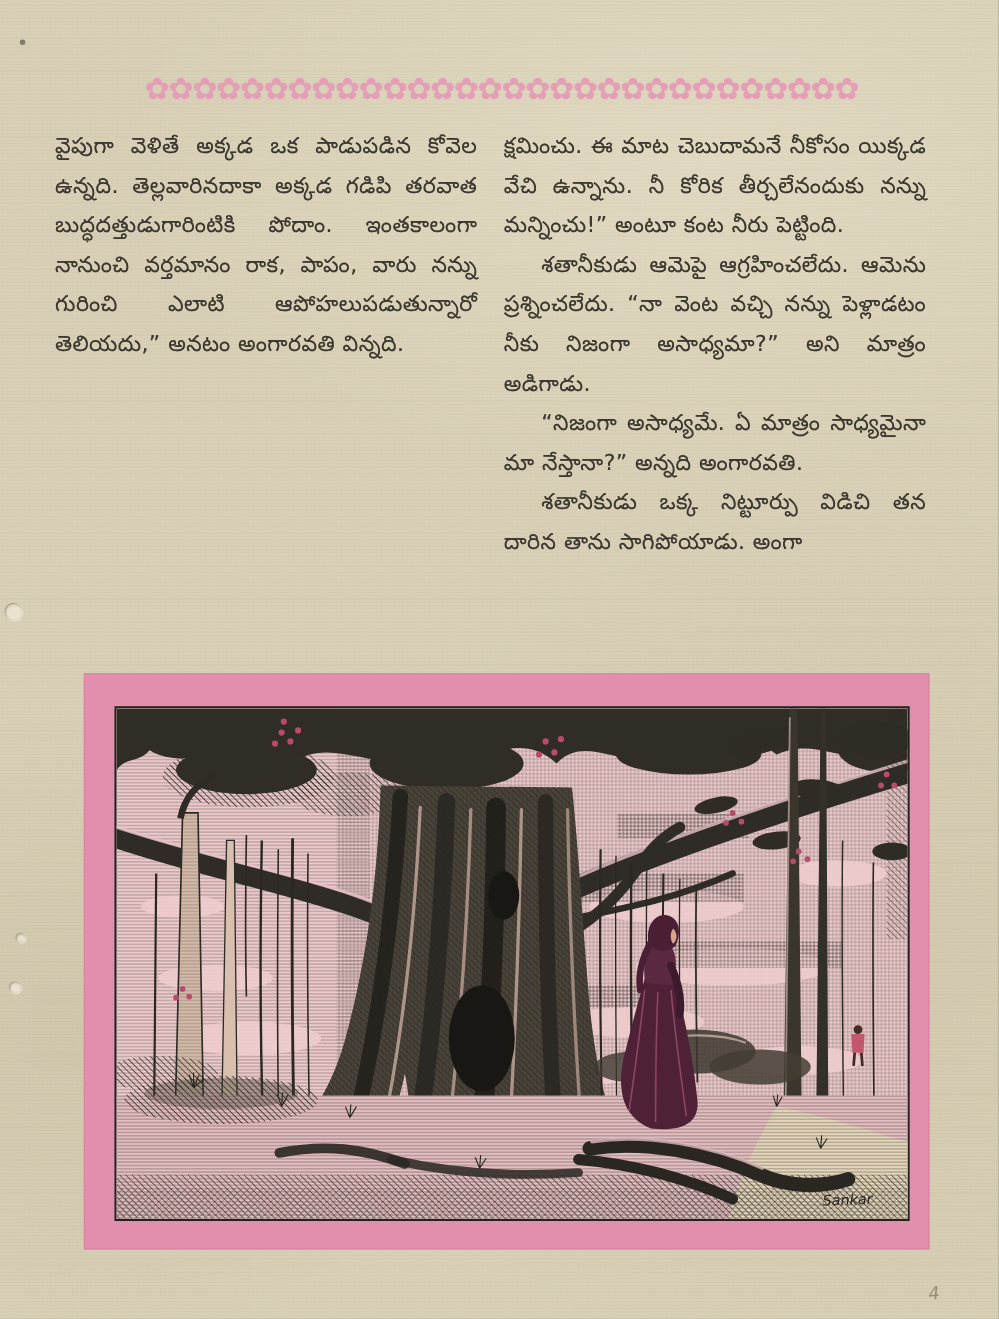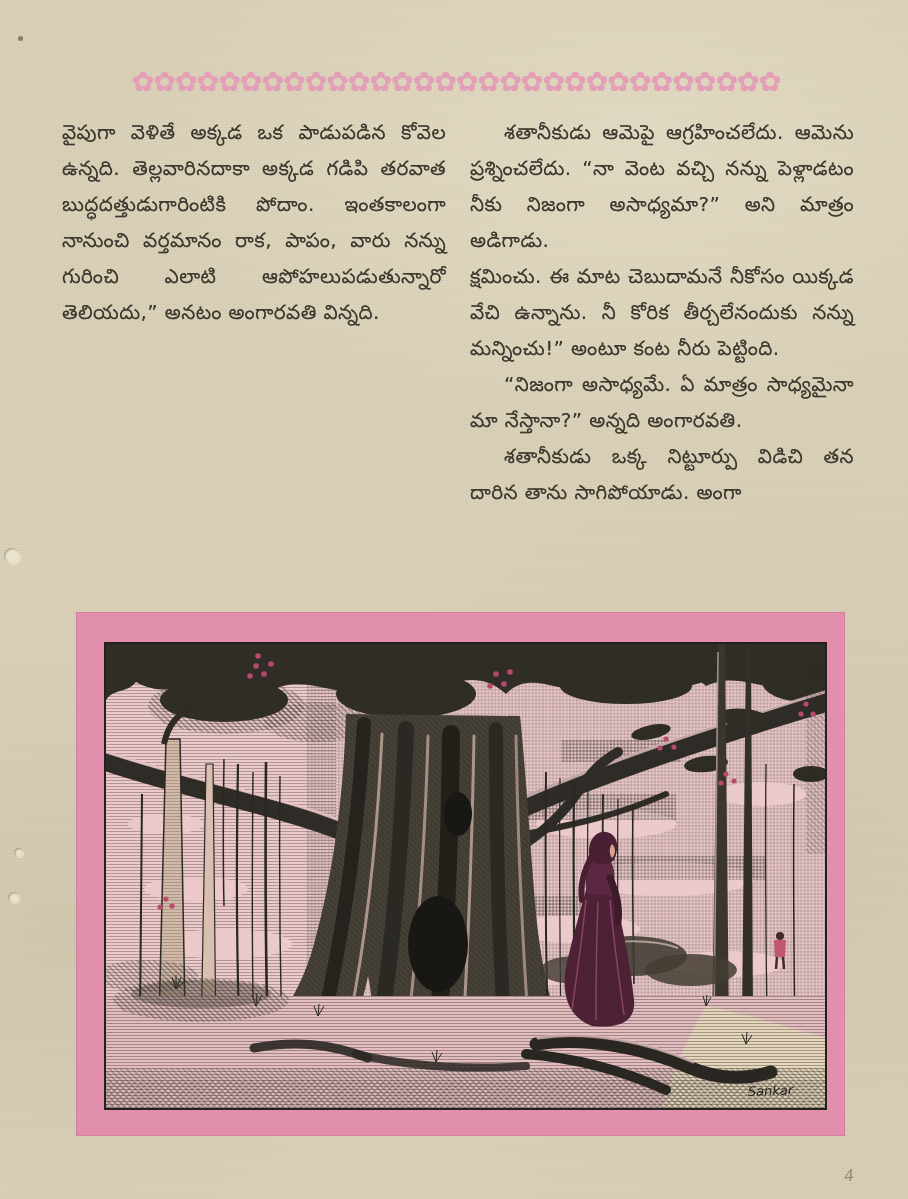--- a/index.html
+++ b/index.html
@@ -15,21 +15,21 @@
       #d8cfb6;
   }
   .ornament{
     position:absolute;left:78px;top:64px;width:756px;height:36px;
     font-size:27px;line-height:36px;letter-spacing:-1px;
     white-space:nowrap;overflow:hidden;text-align:center;
     color:#e49fb6;text-shadow:0 0 1px rgba(228,159,182,.8);
     user-select:none;
   }
   .columns{
-    position:absolute;left:62px;top:114px;width:792px;
+    position:absolute;left:50px;top:114px;width:792px;
     display:flex;gap:24px;
   }
   .col{width:384px;}
   .para{
     margin:0;font-size:20px;line-height:36px;letter-spacing:.4px;
     color:#3b382f;text-align:justify;
     text-shadow:0 0 .5px rgba(59,56,47,.45);
   }
   .para.ind{text-indent:34px;}
   .art-frame{
@@ -59,22 +59,22 @@
 
 <div class="page">
 
   <div class="ornament" style="color: rgb(228, 159, 182);">✿✿✿✿✿✿✿✿✿✿✿✿✿✿✿✿✿✿✿✿✿✿✿✿✿✿✿✿✿✿</div>
 
   <div class="columns">
     <div class="col">
         <p class="para">వైపుగా వెళితే అక్కడ ఒక పాడుపడిన కోవెల ఉన్నది. తెల్లవారినదాకా అక్కడ గడిపి తరవాత బుద్ధదత్తుడుగారింటికి పోదాం. ఇంతకాలంగా నానుంచి వర్తమానం రాక, పాపం, వారు నన్ను గురించి ఎలాటి ఆపోహలుపడుతున్నారో తెలియదు,” అనటం అంగారవతి విన్నది.</p>
       </div>
     <div class="col">
+        <p class="para">క్షమించు. ఈ మాట చెబుదామనే నీకోసం యిక్కడ వేచి ఉన్నాను. నీ కోరిక తీర్చలేనందుకు నన్ను మన్నించు!” అంటూ కంట నీరు పెట్టింది.</p>
         <p class="para ind">శతానీకుడు ఆమెపై ఆగ్రహించలేదు. ఆమెను ప్రశ్నించలేదు. “నా వెంట వచ్చి నన్ను పెళ్లాడటం నీకు నిజంగా అసాధ్యమా?” అని మాత్రం అడిగాడు.</p>
-        <p class="para">క్షమించు. ఈ మాట చెబుదామనే నీకోసం యిక్కడ వేచి ఉన్నాను. నీ కోరిక తీర్చలేనందుకు నన్ను మన్నించు!” అంటూ కంట నీరు పెట్టింది.</p>
         <p class="para ind">“నిజంగా అసాధ్యమే. ఏ మాత్రం సాధ్యమైనా మా నేస్తానా?” అన్నది అంగారవతి.</p>
         <p class="para ind">శతానీకుడు ఒక్క నిట్టూర్పు విడిచి తన దారిన తాను సాగిపోయాడు. అంగా</p>
       </div>
   </div>
 
   <div class="art-frame">
     <div class="art-inner">
       <svg width="719" height="464" viewBox="0 0 719 464" xmlns="http://www.w3.org/2000/svg">
         <defs>
           <pattern id="xh" width="3.4" height="3.4" patternUnits="userSpaceOnUse">

